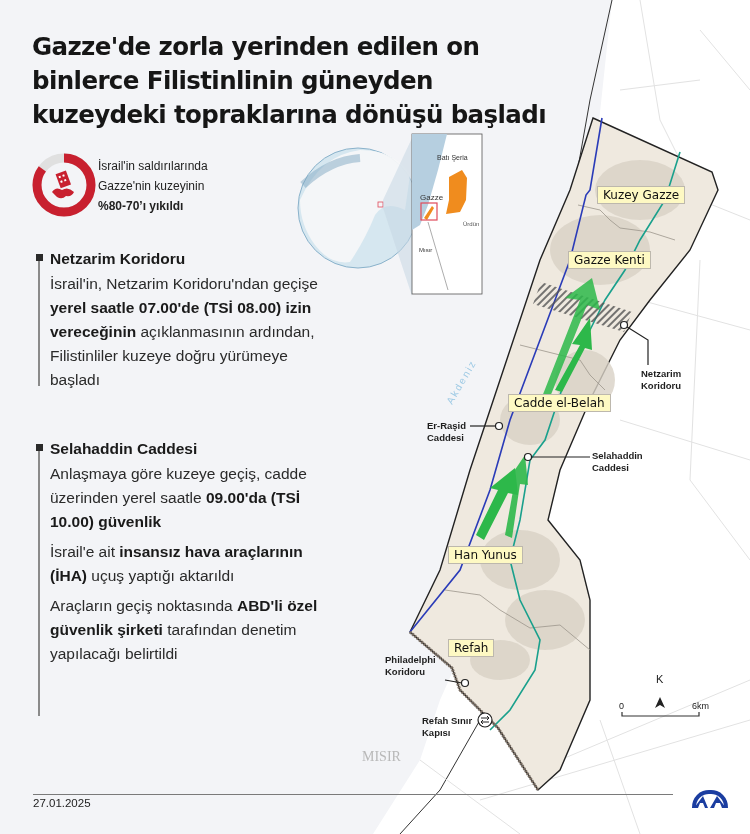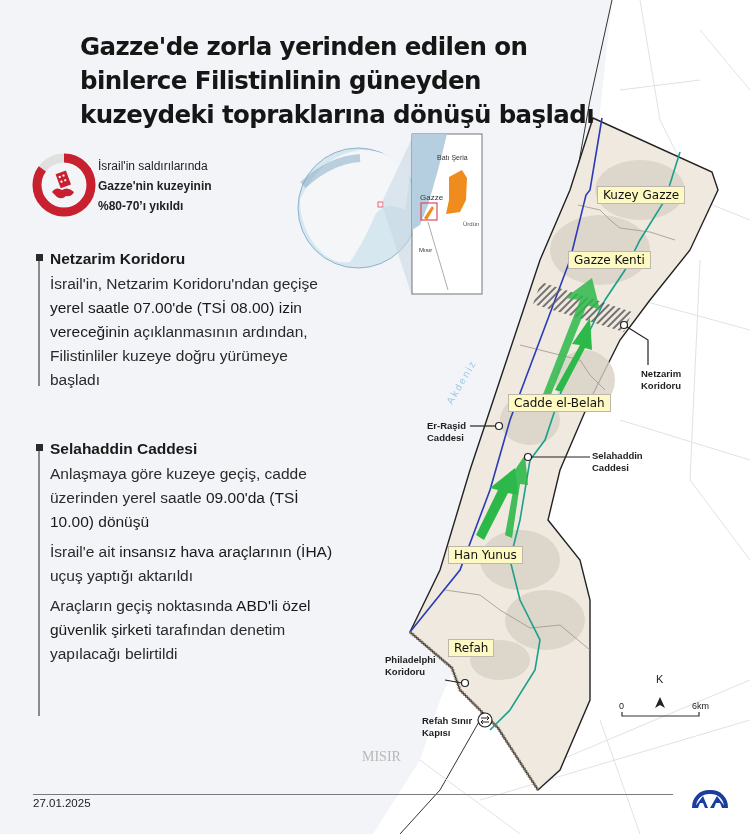--- a/index.html
+++ b/index.html
@@ -1,26 +1,26 @@
 <!DOCTYPE html>
 <html><head>
 <meta charset="utf-8">
 <style>
   html,body{margin:0;padding:0;}
   body{width:750px;height:834px;position:relative;overflow:hidden;background:#f3f4f7;font-family:"Liberation Sans",sans-serif;color:#1a1a1a;}
   .map-svg{position:absolute;left:0;top:0;}
-  .title{position:absolute;left:32px;top:30px;width:540px;font-family:"DejaVu Sans",sans-serif;font-weight:bold;font-size:24.5px;line-height:34px;letter-spacing:-0.6px;color:#161616;margin-left:48px;}
+  .title{position:absolute;left:32px;top:30px;width:540px;font-family:"DejaVu Sans",sans-serif;font-weight:bold;font-size:24.5px;line-height:34px;letter-spacing:-0.6px;color:#161616;}
   .stat{position:absolute;left:36px;top:152px;width:280px;height:75px;}
   .stat-text{position:absolute;left:62px;top:4px;font-size:12px;line-height:20px;color:#222;}
   .section{position:absolute;left:38px;width:300px;}
   .sec-bar{position:absolute;left:0;width:2px;background:#8a8a8a;}
   .sec-bullet{position:absolute;left:-2px;top:4px;width:7px;height:7px;background:#2a2a2a;}
   .sec-head{position:absolute;left:12px;top:0;font-size:15.5px;font-weight:bold;color:#1a1a1a;}
   .sec-body{position:absolute;left:12px;font-size:15.5px;line-height:24px;color:#2a2a2a;width:290px;}
-  .sec-body b{font-weight:normal;color:#1a1a1a;}
+  .sec-body b{font-weight:bold;color:#1a1a1a;}
   .p{margin:0 0 6px 0;}
   .place{position:absolute;background:#fef9c3;border:1px solid #bdb8ad;font-family:"DejaVu Sans",sans-serif;font-size:12px;padding:1px 5px;color:#111;white-space:nowrap;}
   .lbl{position:absolute;font-size:9.5px;font-weight:bold;line-height:12px;color:#1e1e1e;}
   .date{position:absolute;left:33px;top:797px;font-size:11.5px;color:#222;}
   .footer-line{position:absolute;left:33px;top:794px;width:640px;height:1px;background:#7a7a7a;}
 </style>
 </head>
 <body>
 
 <svg class="map-svg" width="750" height="834">
@@ -146,40 +146,40 @@
     <path d="M694,808 L703,796 L708,808 L705,808 L703,803 L700,803 L698,808 Z"></path>
     <path d="M710,808 L717,796 L726,808 L722,808 L720,803 L716,803 L714,808 Z"></path>
   </g>
 </svg>
 
 <div class="title">Gazze'de zorla yerinden edilen on binlerce Filistinlinin güneyden kuzeydeki topraklarına dönüşü başladı</div>
 
 <div class="stat">
   <div class="stat-text">
     <div>İsrail'in saldırılarında</div>
-    <div style="font-weight:bold">Gazze'nin kuzeyinin</div>
+    <div style="font-weight:normal">Gazze'nin kuzeyinin</div>
     <div style="font-weight:bold">%80-70’ı yıkıldı</div>
   </div>
 </div>
 
 <div class="section" style="top:250px;height:138px">
   <div class="sec-bar" style="top:4px;height:132px"></div>
   <div class="sec-bullet"></div>
   <div class="sec-head">Netzarim Koridoru</div>
   <div class="sec-body" style="top:22px">
     <p class="p"><span>İsrail'in, Netzarim Koridoru'ndan geçişe </span><b>yerel saatle 07.00'de (TSİ 08.00) izin vereceğinin</b><span> açıklanmasının ardından, Filistinliler kuzeye doğru yürümeye başladı</span></p>
   </div>
 </div>
 
 <div class="section" style="top:440px;height:280px">
   <div class="sec-bar" style="top:4px;height:272px"></div>
   <div class="sec-bullet"></div>
   <div class="sec-head">Selahaddin Caddesi</div>
   <div class="sec-body" style="top:22px">
-    <p class="p"><span>Anlaşmaya göre kuzeye geçiş, cadde üzerinden yerel saatle </span><b>09.00'da (TSİ 10.00)</b><b> dönüşü</b></p>
+    <p class="p"><span>Anlaşmaya göre kuzeye geçiş, cadde üzerinden yerel saatle </span><b>09.00'da (TSİ 10.00)</b><b> güvenlik</b></p>
     <p class="p"><span>İsrail'e ait </span><b>insansız hava araçlarının (İHA)</b><span> uçuş yaptığı aktarıldı</span></p>
     <p class="p"><span>Araçların geçiş noktasında </span><b>ABD'li özel güvenlik şirketi</b><span> tarafından denetim yapılacağı belirtildi</span></p>
   </div>
 </div>
 
 <div class="place" style="left:597px;top:186px">Kuzey Gazze</div>
 <div class="place" style="left:568px;top:251px">Gazze Kenti</div>
 <div class="place" style="left:508px;top:394px">Cadde el-Belah</div>
 <div class="place" style="left:448px;top:546px">Han Yunus</div>
 <div class="place" style="left:448px;top:639px">Refah</div>

